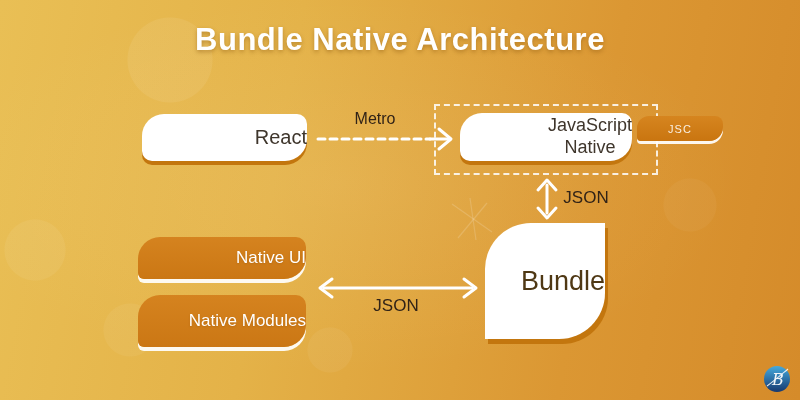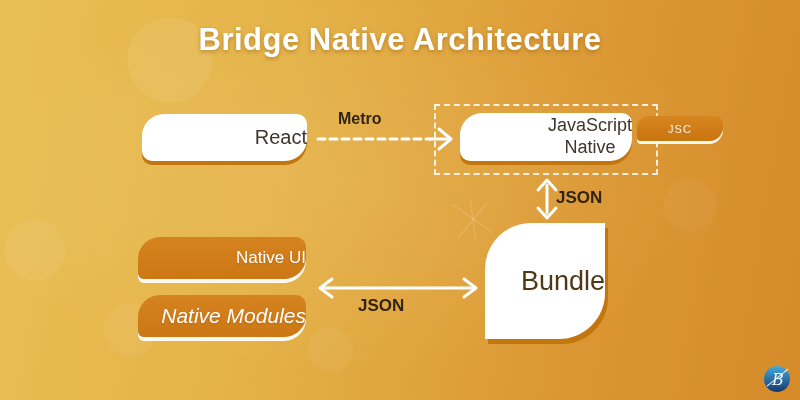--- a/index.html
+++ b/index.html
@@ -50,58 +50,58 @@
   .react-box   { left: 142px; top: 114px; width: 165px; height: 47px; font-size: 20px; }
   .bundle-box  { left: 460px; top: 113px; width: 172px; height: 48px; font-size: 18px; line-height: 1.2; }
   .bridge-box  {
     left: 485px; top: 223px; width: 120px; height: 116px;
     font-size: 27px; color: #4f3814;
     border-radius: 46px 0 46px 0;
     box-shadow: 3px 5px 0 #c3760e;
     background: #ffffff;
   }
   .native-ui-box      { left: 138px; top: 237px; width: 168px; height: 42px; font-size: 17px; }
-  .native-modules-box { left: 138px; top: 295px; width: 168px; height: 42px; font-size: 21px; font-style: italic; }
+  .native-modules-box { left: 138px; top: 295px; width: 168px; height: 52px; font-size: 17px; }
 
   .dashed-frame {
     position: absolute; left: 434px; top: 104px; width: 224px; height: 71px;
     border: 2px dashed rgba(255,255,255,0.85);
   }
 
   .jsc-box {
     position: absolute; left: 637px; top: 116px; width: 86px; height: 25px;
     display: flex; align-items: center; justify-content: center;
     background: linear-gradient(180deg, #d6851f 0%, #c97510 100%);
     color: rgba(255,255,255,0.88);
     font-size: 11px; letter-spacing: 1px;
     border-radius: 12px 8px 14px 4px;
     box-shadow: 0 3px 0 rgba(255,255,255,0.92);
     z-index: 3;
   }
 
   .edge-label {
     position: absolute;
-    font-weight: bold; font-size: 17px; color: #312317;
-    text-align: left;
+    font-weight: normal; font-size: 17px; color: #312317;
+    text-align: center;
   }
   .metro-label  { left: 338px; top: 110px; width: 74px; font-size: 16px; }
   .json-v-label { left: 556px; top: 188px; width: 60px; }
   .json-h-label { left: 358px; top: 296px; width: 76px; }
 
   .overlay { position: absolute; left: 0; top: 0; width: 800px; height: 400px; pointer-events: none; }
 
   .logo { position: absolute; left: 763px; top: 365px; width: 28px; height: 28px; }
   .logo text { font-family: "DejaVu Serif", serif; font-style: italic; }
 </style>
 </head>
 <body>
 
 <div class="stage">
 
-  <div class="title">Bridge Native Architecture</div>
+  <div class="title">Bundle Native Architecture</div>
 
   <div class="node white-node react-box">
     <span>React</span>
   </div>
 
   <div class="dashed-frame"></div>
 
   <div class="node white-node bundle-box">
     <span>
       <span>JavaScript</span><br>

